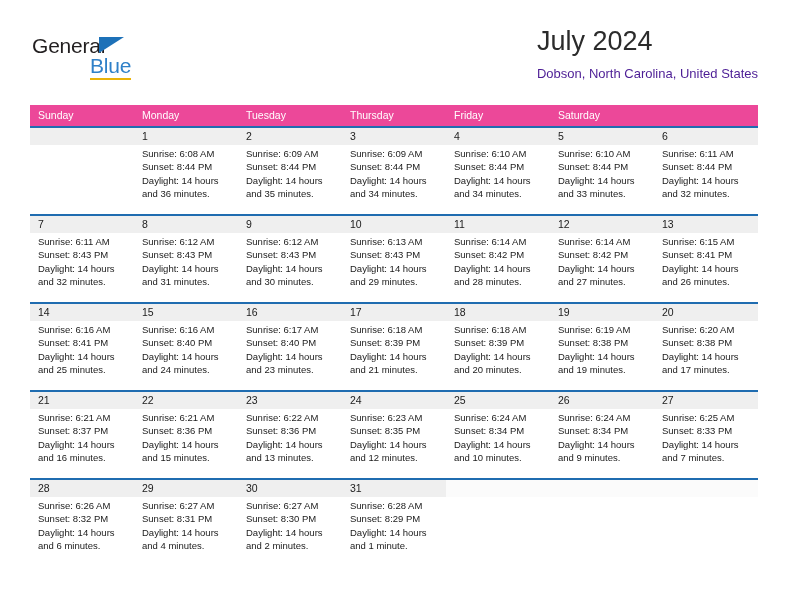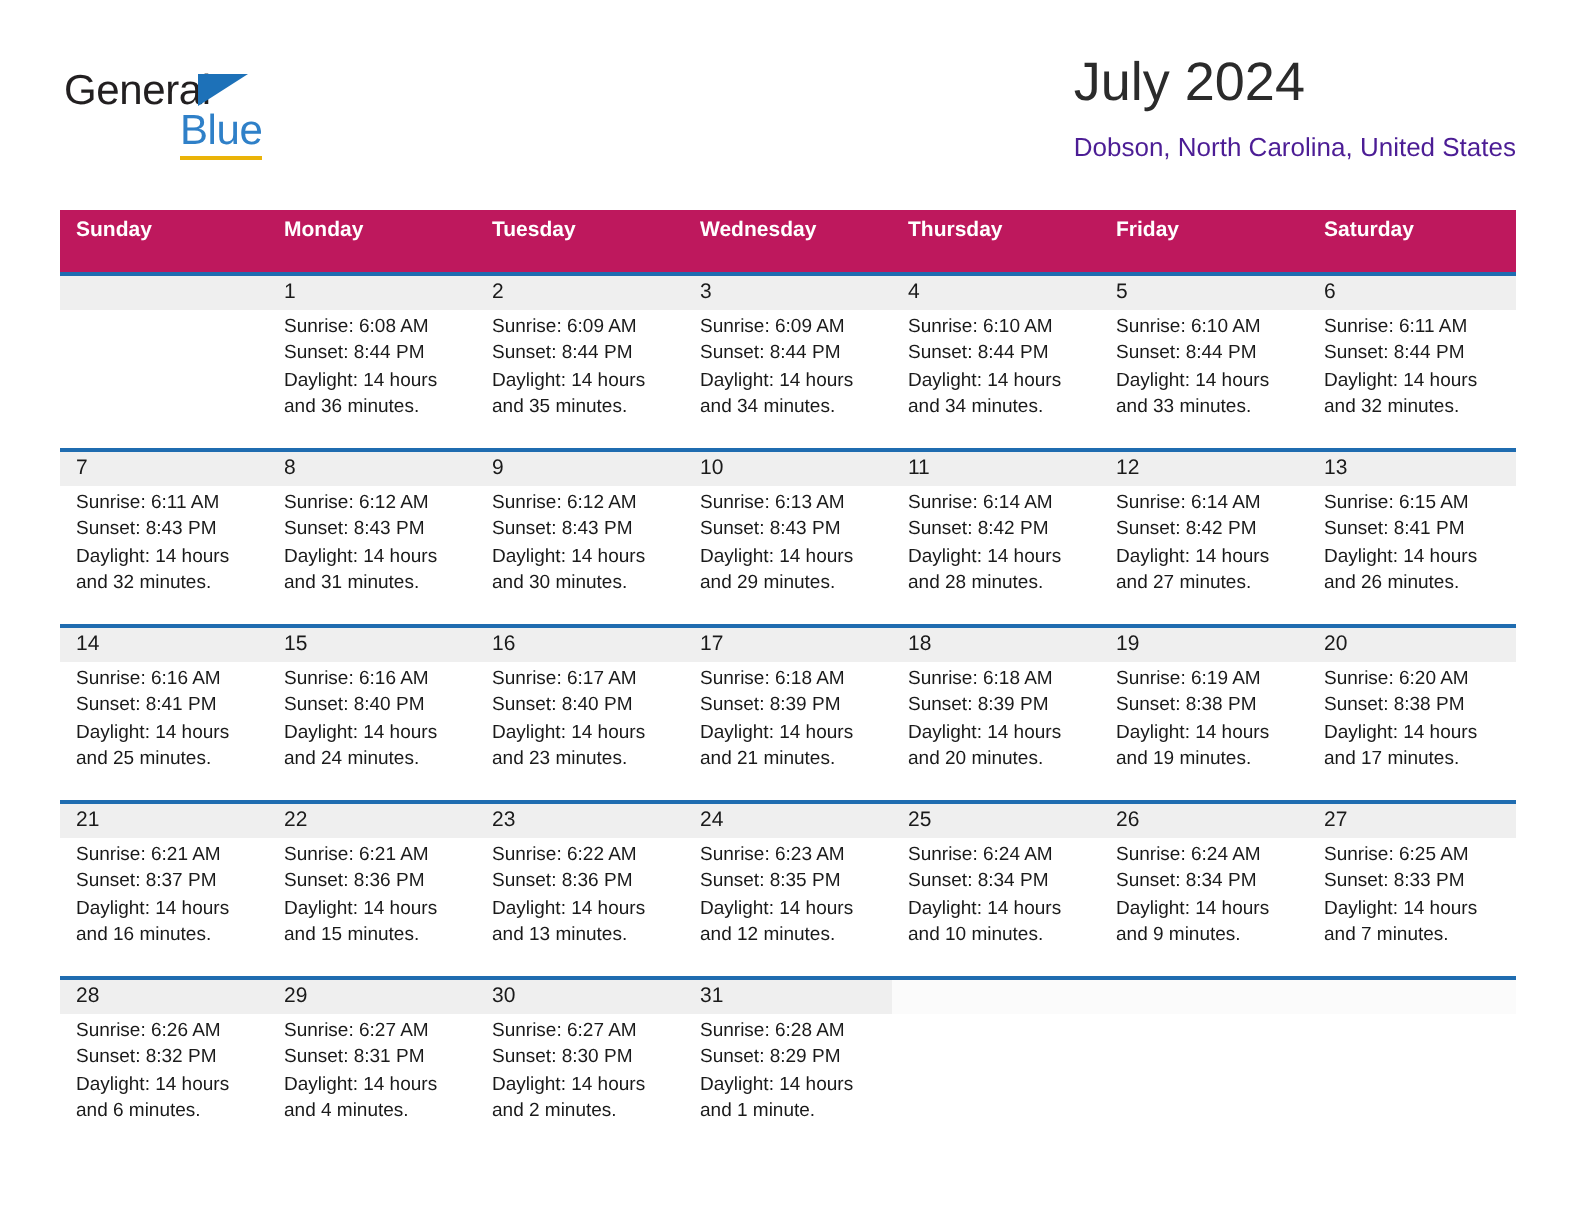--- a/index.html
+++ b/index.html
@@ -89,23 +89,22 @@
   
   .calendar {
     position: absolute;
     left: 30px;
     top: 105px;
     width: 728px;
   }
   .weekday-row {
     display: flex;
     width: 728px;
-    background: #be185d;
-    height: 31px;
-    font-weight: bold;
+    background: #ec4899;
+    height: 21px;
   }
   .weekday-cell {
     width: 104px;
     box-sizing: border-box;
     padding-left: 8px;
     color: #ffffff;
     font-size: 10.5px;
     line-height: 21px;
     white-space: nowrap;
     overflow: hidden;
@@ -169,21 +168,20 @@
     </div>
 
   </div>
 
   <div class="calendar">
 
     <div class="weekday-row">
       <div class="weekday-cell">Sunday</div>
       <div class="weekday-cell">Monday</div>
       <div class="weekday-cell">Tuesday</div>
-      <div class="weekday-cell">Wednesday</div>
       <div class="weekday-cell">Thursday</div>
       <div class="weekday-cell">Friday</div>
       <div class="weekday-cell">Saturday</div>
     </div>
 
     <div class="week-row">
       <div class="daynum-band">
         <div class="daynum-cell"></div>
         <div class="daynum-cell">1</div>
         <div class="daynum-cell">2</div>

